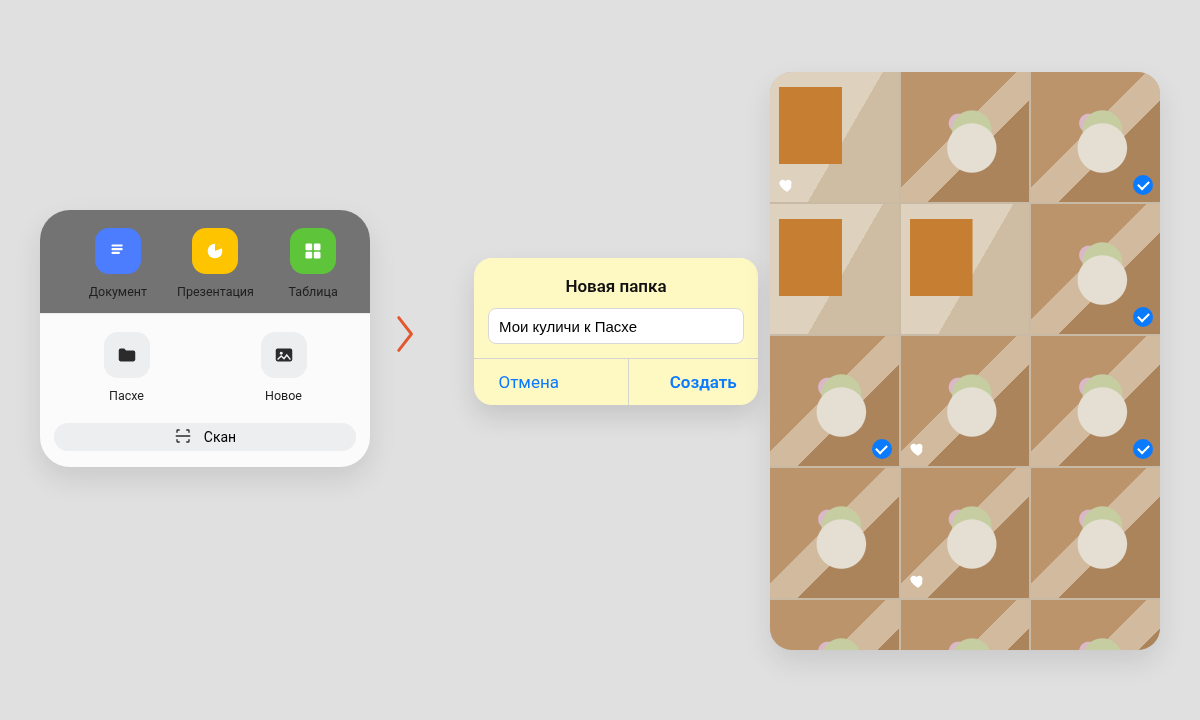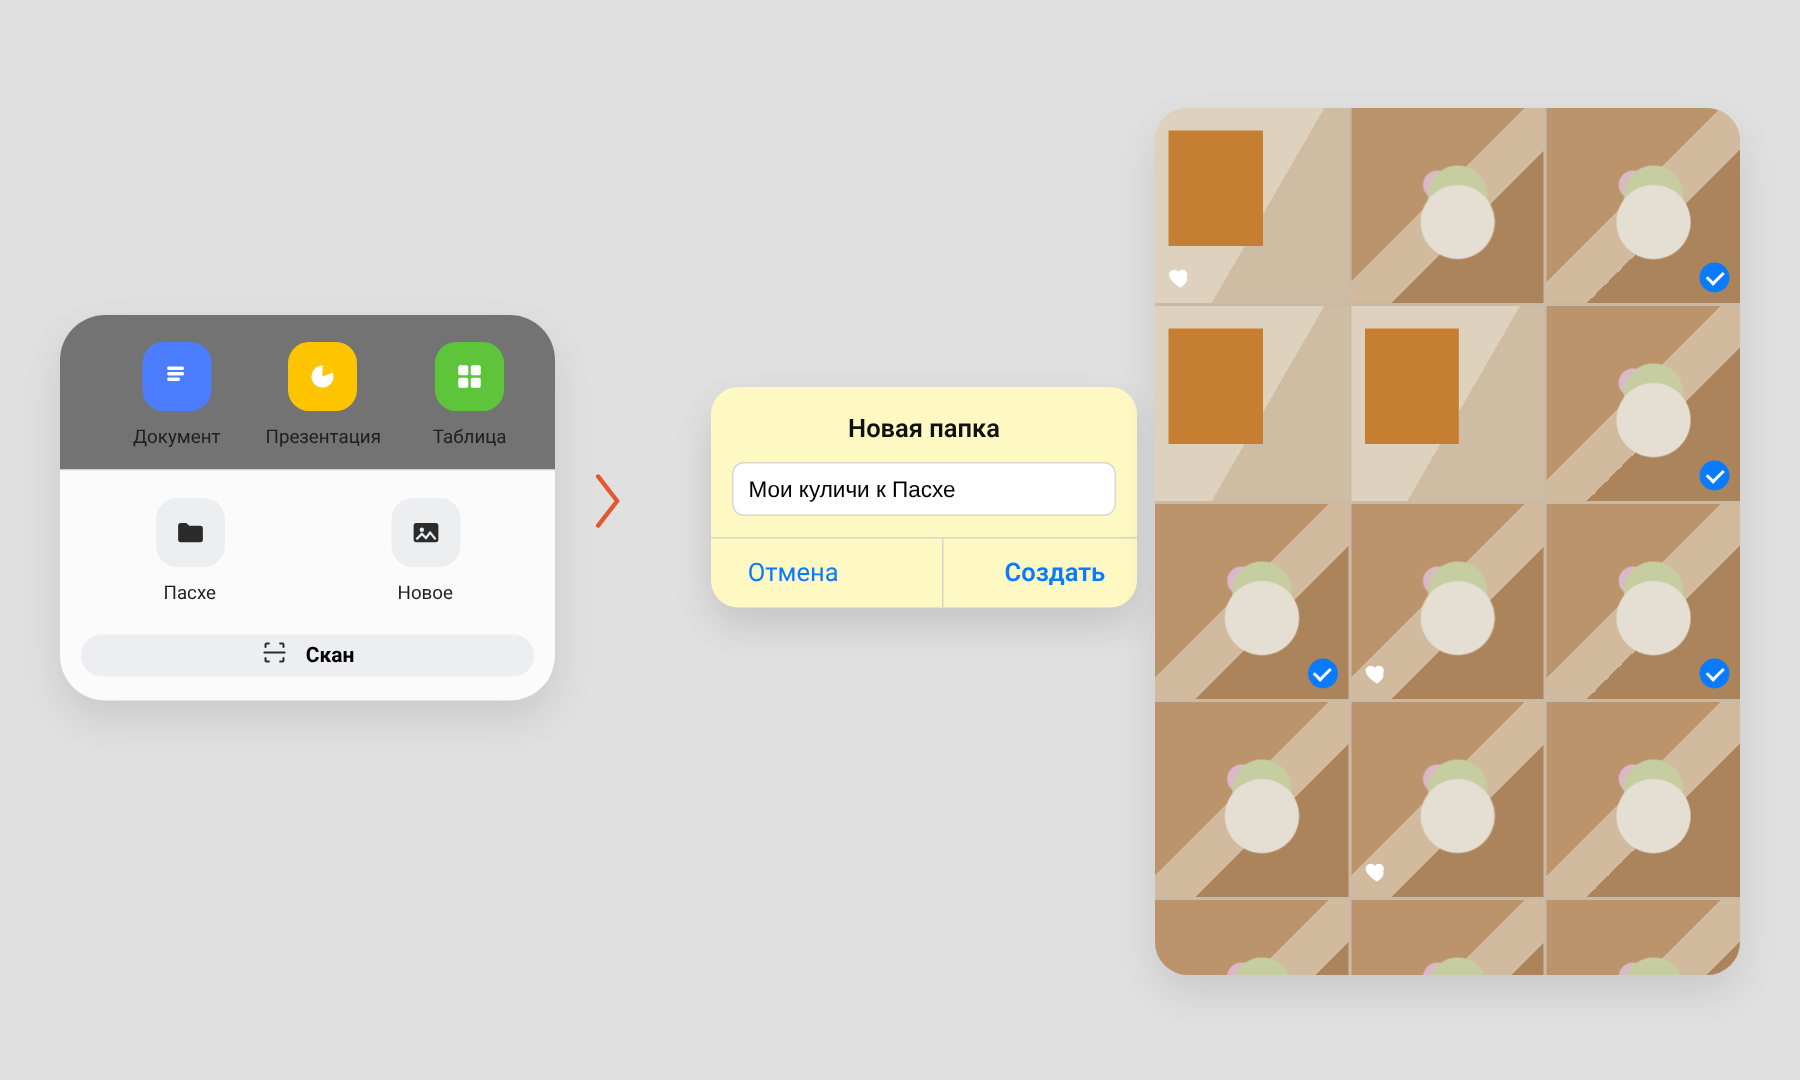--- a/index.html
+++ b/index.html
@@ -46,21 +46,20 @@
 
   .scan-bar {
     margin: 6px 14px 16px;
     background:#edeef0;
     border-radius: 14px;
     height:28px;
     display:flex; align-items:center; justify-content:center;
     gap:12px;
     font-size:14px;
     cursor:pointer;
-    font-weight:bold;
   }
 
   
   .arrow {
     position:absolute;
     width:26px; height:52px;
     display:flex; align-items:center; justify-content:center;
   }
   .arrow svg { width:22px; height:40px; }
   .arrow.a1 { left:393px; top:308px; }

